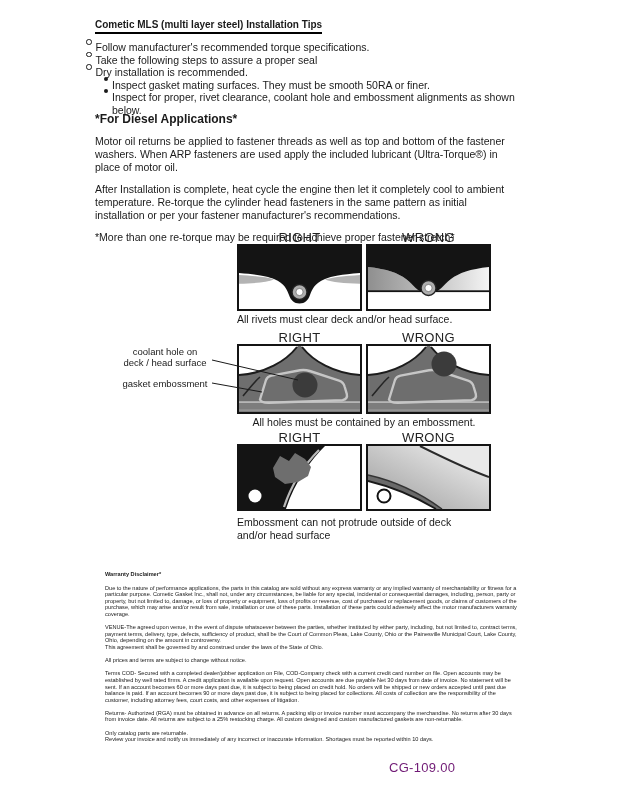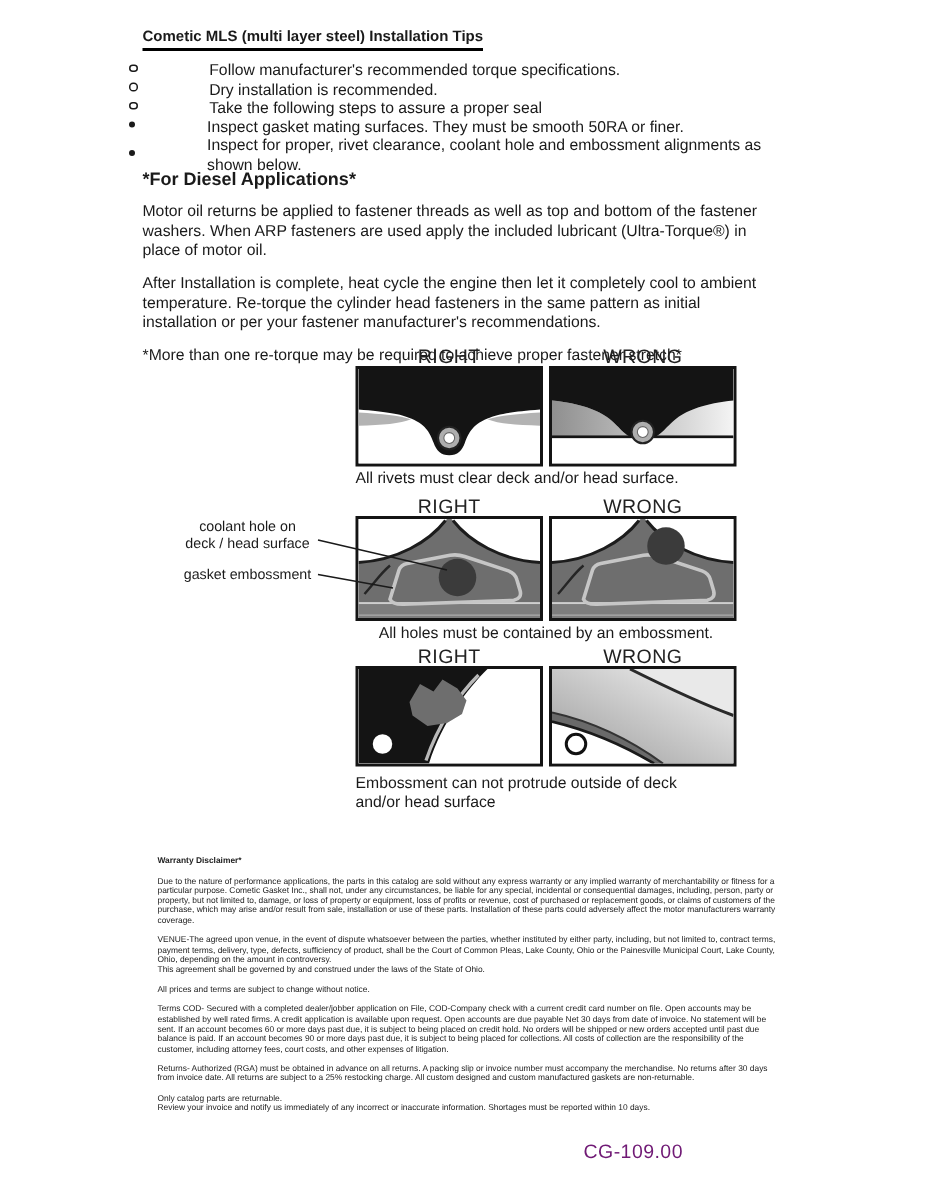--- a/index.html
+++ b/index.html
@@ -10,26 +10,26 @@
   .abs{position:absolute;}
 
   
   #title{
     left:95px;top:19px;font-size:10px;font-weight:bold;
     border-bottom:2px solid #000;padding-bottom:2px;white-space:nowrap;
   }
 
   
   #tips{left:86px;top:41px;width:440px;font-size:10.5px;line-height:12.5px;}
-  .bullet-line{display:flex;align-items:center;gap:44px;}
+  .bullet-line{display:flex;align-items:flex-start;}
   .bullet-ring{
     width:3.5px;height:3.5px;border:1px solid #1a1a1a;border-radius:50%;
     flex:0 0 auto;margin-right:4px;position:relative;top:-2px;
   }
-  .sub-line{}
+  .sub-line{margin-left:18px;}
   .bullet-dot{
     width:4px;height:4px;background:#1a1a1a;border-radius:50%;
     flex:0 0 auto;margin-right:4px;position:relative;top:-2px;
   }
 
   
   #diesel{left:95px;top:113px;width:424px;font-size:10.5px;line-height:13px;}
   #diesel h2{font-size:12px;margin:0 0 9px 0;}
   #diesel p{margin:0 0 9px 0;}
 
@@ -70,25 +70,25 @@
 
 <div id="title" class="abs">Cometic MLS (multi layer steel) Installation Tips</div>
 
 <div id="tips" class="abs">
   <div class="bullet-line">
     <span class="bullet-ring"></span>
     <span>Follow manufacturer's recommended torque specifications.</span>
   </div>
   <div class="bullet-line">
     <span class="bullet-ring"></span>
-    <span>Dry installation is recommended.</span>
+    <span>Take the following steps to assure a proper seal</span>
   </div>
   <div class="bullet-line">
     <span class="bullet-ring"></span>
-    <span>Take the following steps to assure a proper seal</span>
+    <span>Dry installation is recommended.</span>
   </div>
   <div class="bullet-line sub-line">
     <span class="bullet-dot"></span>
     <span>Inspect gasket mating surfaces.  They must be smooth 50RA or finer.</span>
   </div>
   <div class="bullet-line sub-line">
     <span class="bullet-dot"></span>
     <span>Inspect for proper, rivet clearance, coolant hole and embossment alignments as shown below.</span>
   </div>
 </div>

